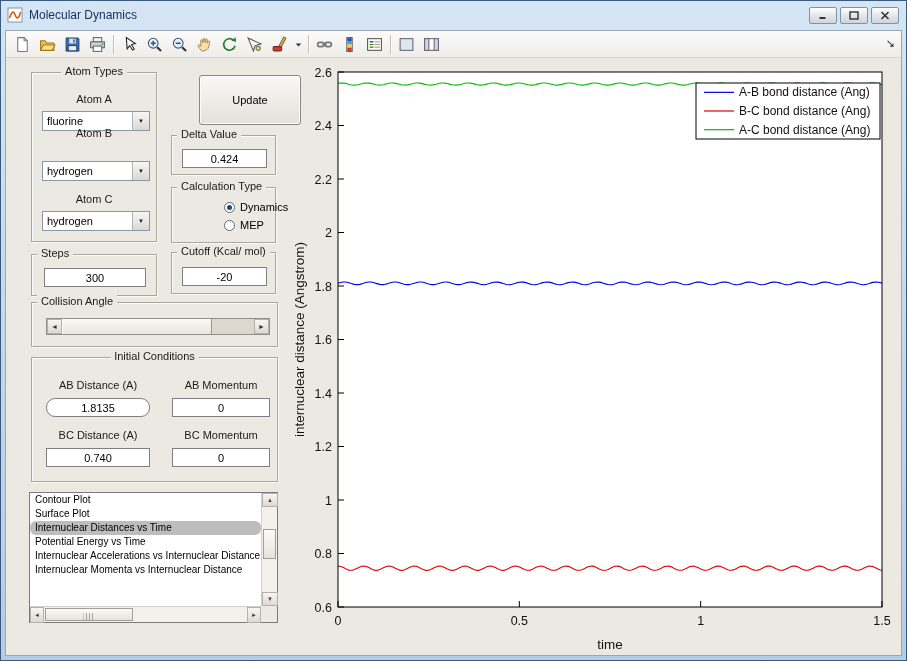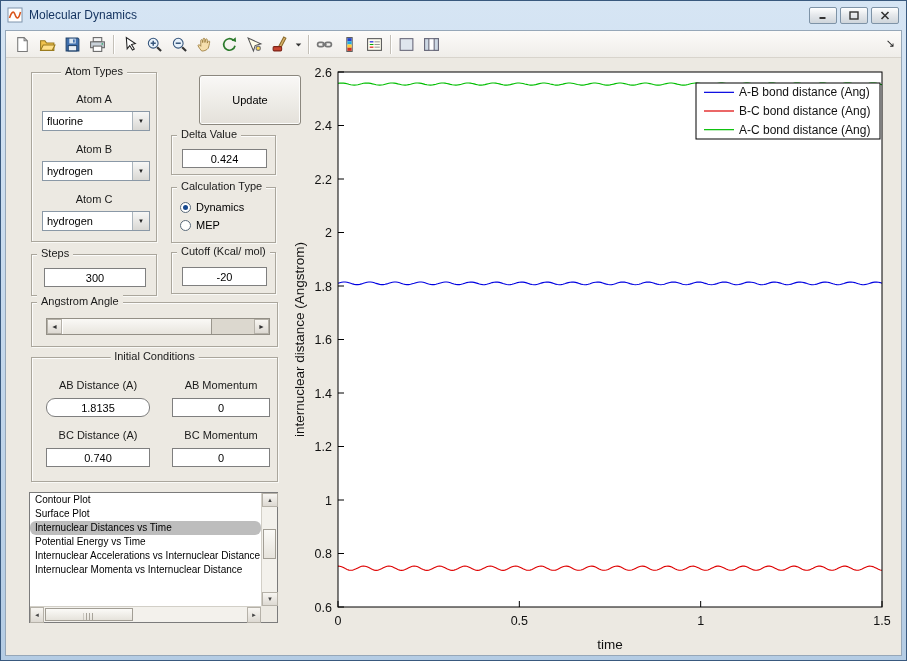--- a/index.html
+++ b/index.html
@@ -51,21 +51,21 @@
 
   .combo { position:absolute; height:20px; background:#fff; border:1px solid #8a98a6; display:flex; }
   .combo-text { flex:1; font-size:11px; padding:3px 12px 0 4px; overflow:hidden; white-space:nowrap; }
   .combo-arrow { width:17px; border-left:1px solid #aab4bc; background:linear-gradient(#f7f7f6,#d9d8d4);
                  display:flex; align-items:center; justify-content:center; font-size:6px; color:#222; }
 
   .push-btn { position:absolute; font-size:11px; color:#000; font-family:"Liberation Sans",sans-serif;
               background:linear-gradient(#f9f8f6,#e4e1da); border:1px solid #8b877e; border-radius:3px;
               box-shadow:inset 0 0 0 1px #fdfdfc;margin-left:28px; }
 
-  .radio-row { display:flex; align-items:center; gap:5px; height:18px; padding-left:8px; }
+  .radio-row { display:flex; align-items:center; gap:5px; height:18px; padding-left:8px;margin-left:44px; }
   .radio { width:11px; height:11px; border:1px solid #5a6a7a; border-radius:50%; background:#fff;
            position:relative; flex:0 0 auto; }
   .radio.sel::after { content:""; position:absolute; left:2px; top:2px; width:5px; height:5px;
            border-radius:50%; background:#17498f; }
   .radio-label { font-size:11px; }
 
   
   .slider { position:absolute; height:17px; border:1px solid #938f86; background:#dcd8cf; display:flex; }
   .sl-arrow { width:15px; height:100%; background:linear-gradient(#f8f6f2,#ddd9d2); border:1px solid #b5b1a8;
               display:flex; align-items:center; justify-content:center; font-size:7px; color:#333; padding:0; }
@@ -296,21 +296,21 @@
 
     <div class="content">
 
       <div class="gbox" style="left:25px;top:13px;width:126px;height:170px;">
         <span class="gtitle centered">Atom Types</span>
         <span class="ui-label" style="left:0;right:0;top:20px;">Atom A</span>
         <div class="combo" style="left:10px;top:38px;width:108px;">
           <span class="combo-text">fluorine</span>
           <span class="combo-arrow">▼</span>
         </div>
-        <span class="ui-label" style="left:0;right:0;top:70px;text-align:center;">Atom B</span>
+        <span class="ui-label" style="left:0;right:0;top:54px;text-align:center;">Atom B</span>
         <div class="combo" style="left:10px;top:88px;width:108px;">
           <span class="combo-text">hydrogen</span>
           <span class="combo-arrow">▼</span>
         </div>
         <span class="ui-label" style="left:0;right:0;top:120px;">Atom C</span>
         <div class="combo" style="left:10px;top:138px;width:108px;">
           <span class="combo-text">hydrogen</span>
           <span class="combo-arrow">▼</span>
         </div>
       </div>
@@ -340,21 +340,21 @@
         <span class="gtitle left">Steps</span>
         <input class="edit" style="left: 12px; top: 13px; width: 102px;" readonly="" value="300">
       </div>
 
       <div class="gbox" style="left:165px;top:193px;width:105px;height:42px;">
         <span class="gtitle left">Cutoff (Kcal/ mol)</span>
         <input class="edit" style="left: 10px; top: 14px; width: 85px;" readonly="" value="-20">
       </div>
 
       <div class="gbox" style="left:25px;top:243px;width:247px;height:45px;">
-        <span class="gtitle left">Angstrom Angle</span>
+        <span class="gtitle left">Collision Angle</span>
         <div class="slider" style="left:14px;top:15px;width:224px;">
           <button class="sl-arrow">◄</button>
           <div class="sl-thumb" id="slider-thumb" style="width: 150px;"></div>
           <div class="sl-track"></div>
           <button class="sl-arrow">►</button>
         </div>
       </div>
 
       <div class="gbox" style="left:25px;top:298px;width:247px;height:125px;">
         <span class="gtitle centered">Initial Conditions</span>

